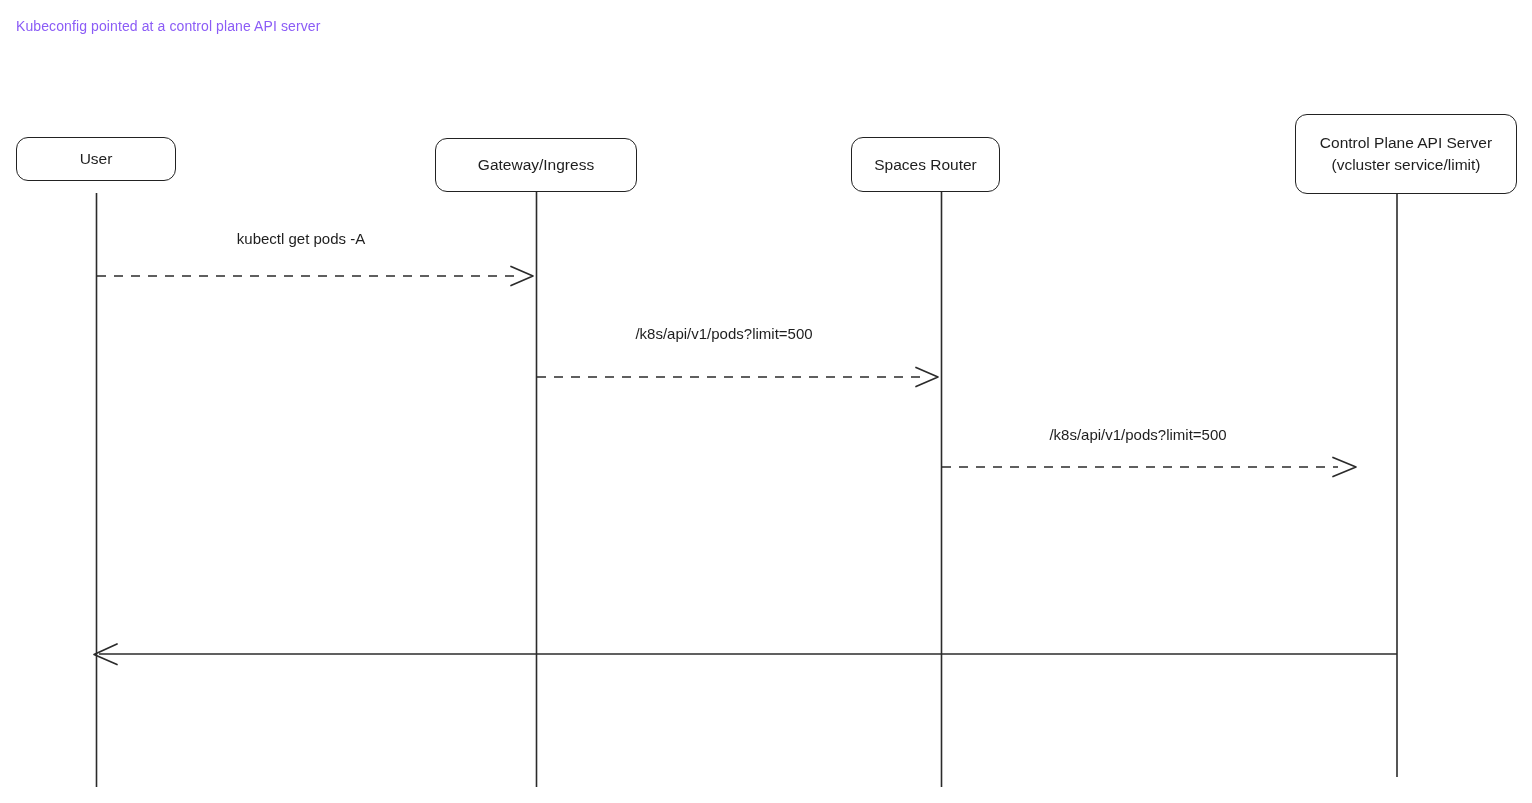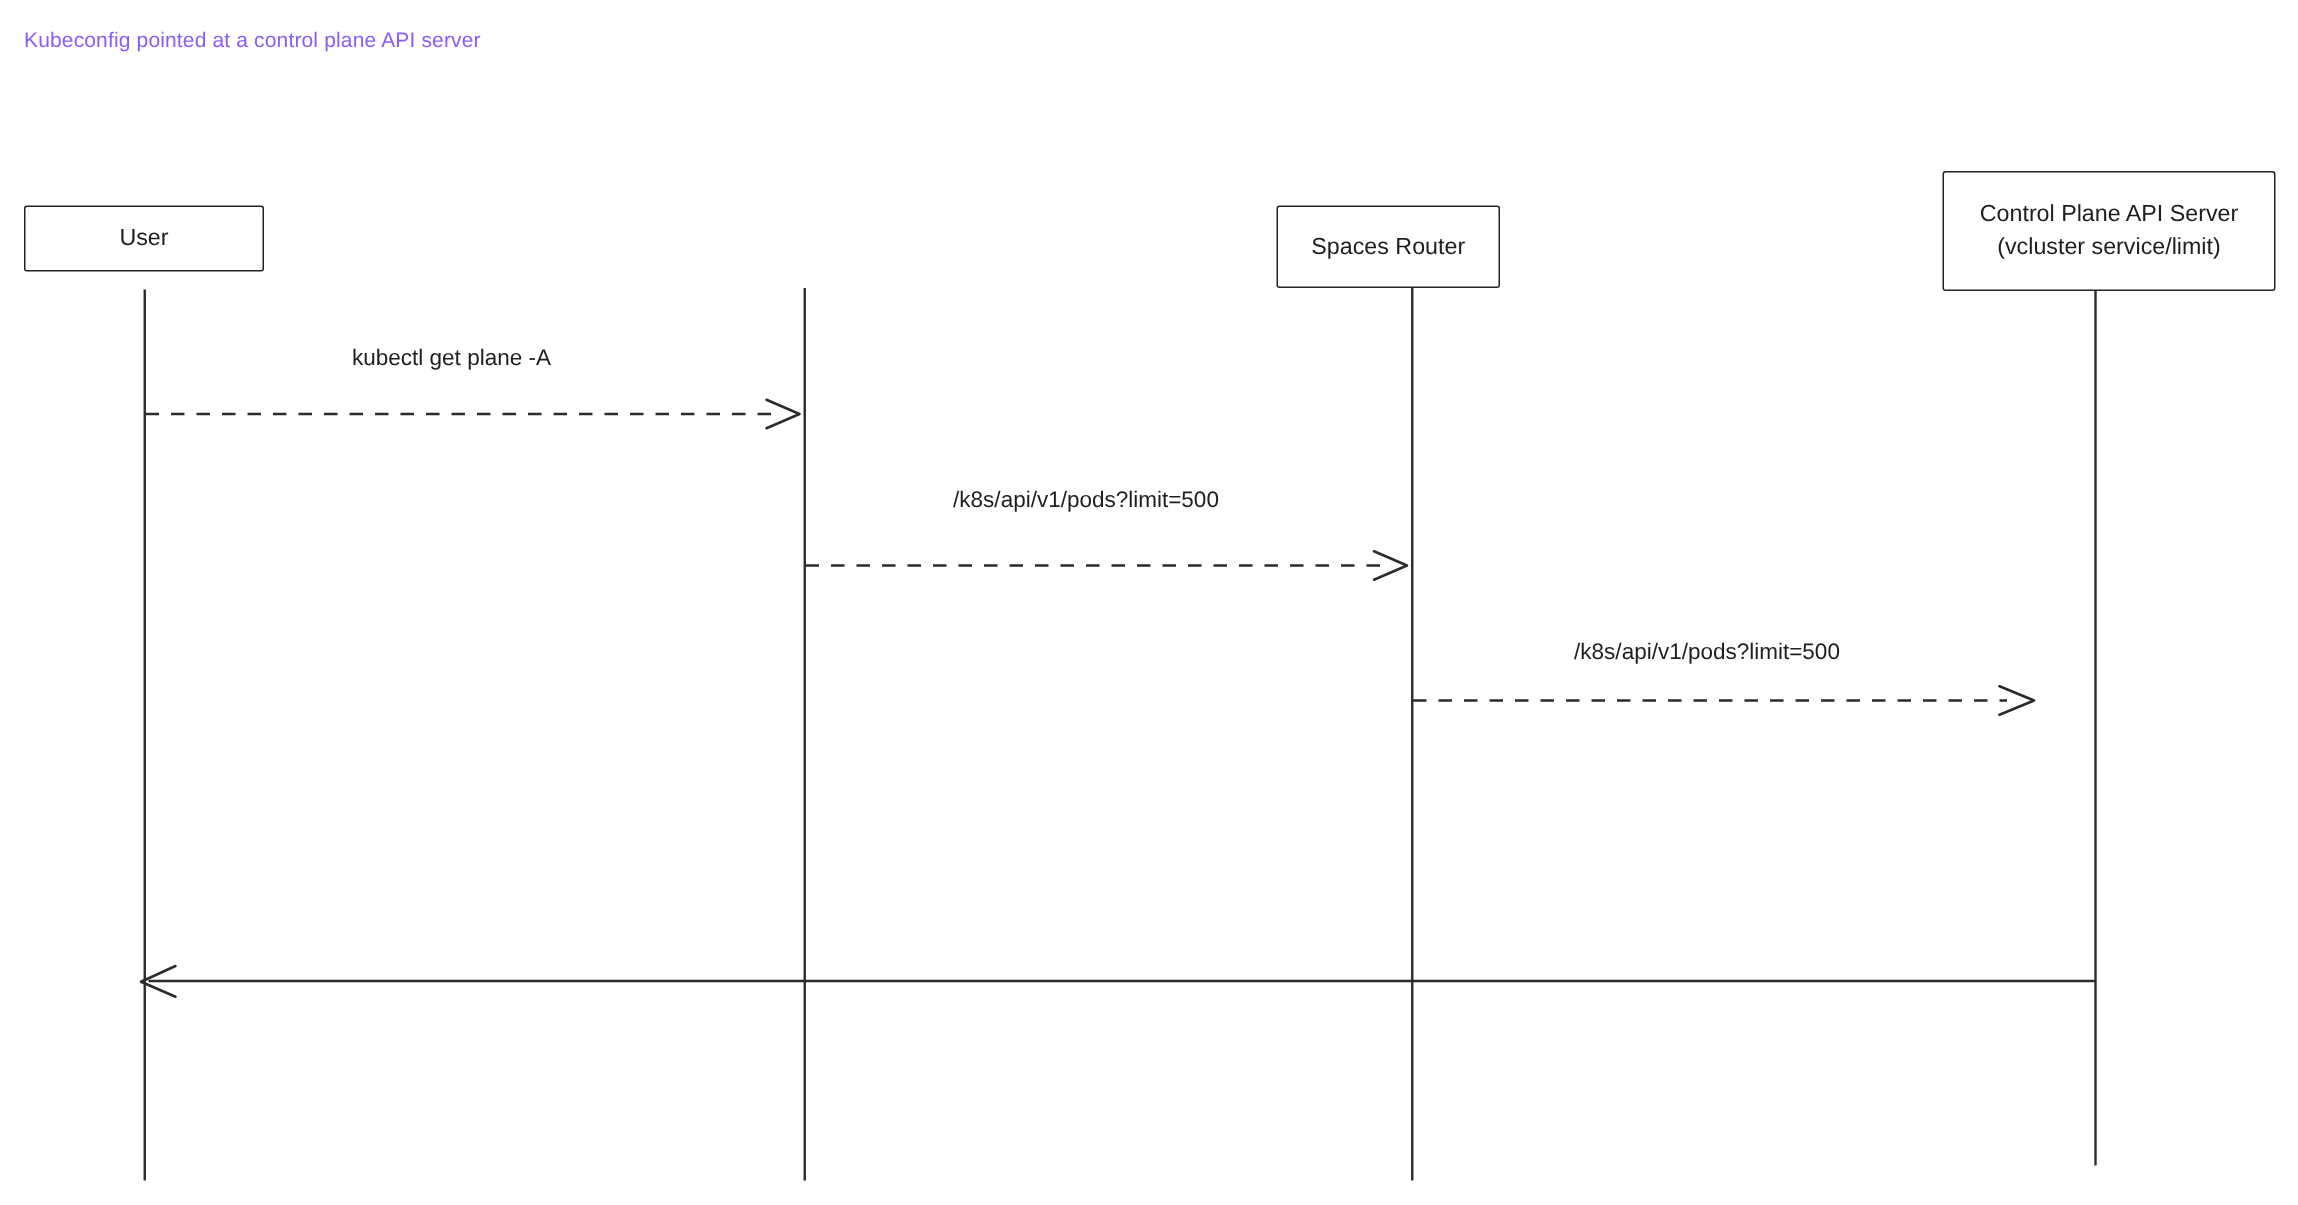--- a/index.html
+++ b/index.html
@@ -25,21 +25,21 @@
     color: #8b5cf6;
   }
   #header-line1 { top: 18px; }
   #header-line2 { top: 58px; }
 
   .actor-box {
     position: absolute;
     box-sizing: border-box;
     background: #ffffff;
     border: 1.7px solid #222222;
-    border-radius: 2px;
+    border-radius: 12px;
     display: flex;
     flex-direction: column;
     align-items: center;
     justify-content: center;
     text-align: center;
     font-size: 15.5px;
     line-height: 1.4;
     color: #1e1e1e;
     z-index: 2;
   }
@@ -113,27 +113,30 @@
     <polyline class="arrowhead" points="1333,457.5 1356,467 1333,476.5"></polyline>
 
     <path class="msg-line-solid" d="M1397 654 L99 654"></path>
     <polyline class="arrowhead" points="117,644 94,654.5 117,664.5"></polyline>
   </svg>
 
   <div class="actor-box" id="actor-user">
     <span>User</span>
   </div>
 
+  <div class="actor-box" id="actor-gateway">
+    <span>Gateway/Ingress</span>
+  </div>
 
   <div class="actor-box" id="actor-spaces-router">
     <span>Spaces Router</span>
   </div>
 
   <div class="actor-box" id="actor-control-plane">
     <span>Control Plane API Server</span>
     <span>(vcluster service/limit)</span>
   </div>
 
-  <div class="msg-label" id="msg-label-0">kubectl get plane -A</div>
+  <div class="msg-label" id="msg-label-0">kubectl get pods -A</div>
   <div class="msg-label" id="msg-label-1">/k8s/api/v1/pods?limit=500</div>
   <div class="msg-label" id="msg-label-2">/k8s/api/v1/pods?limit=500</div>
 
 </div>
 
 </body></html>

